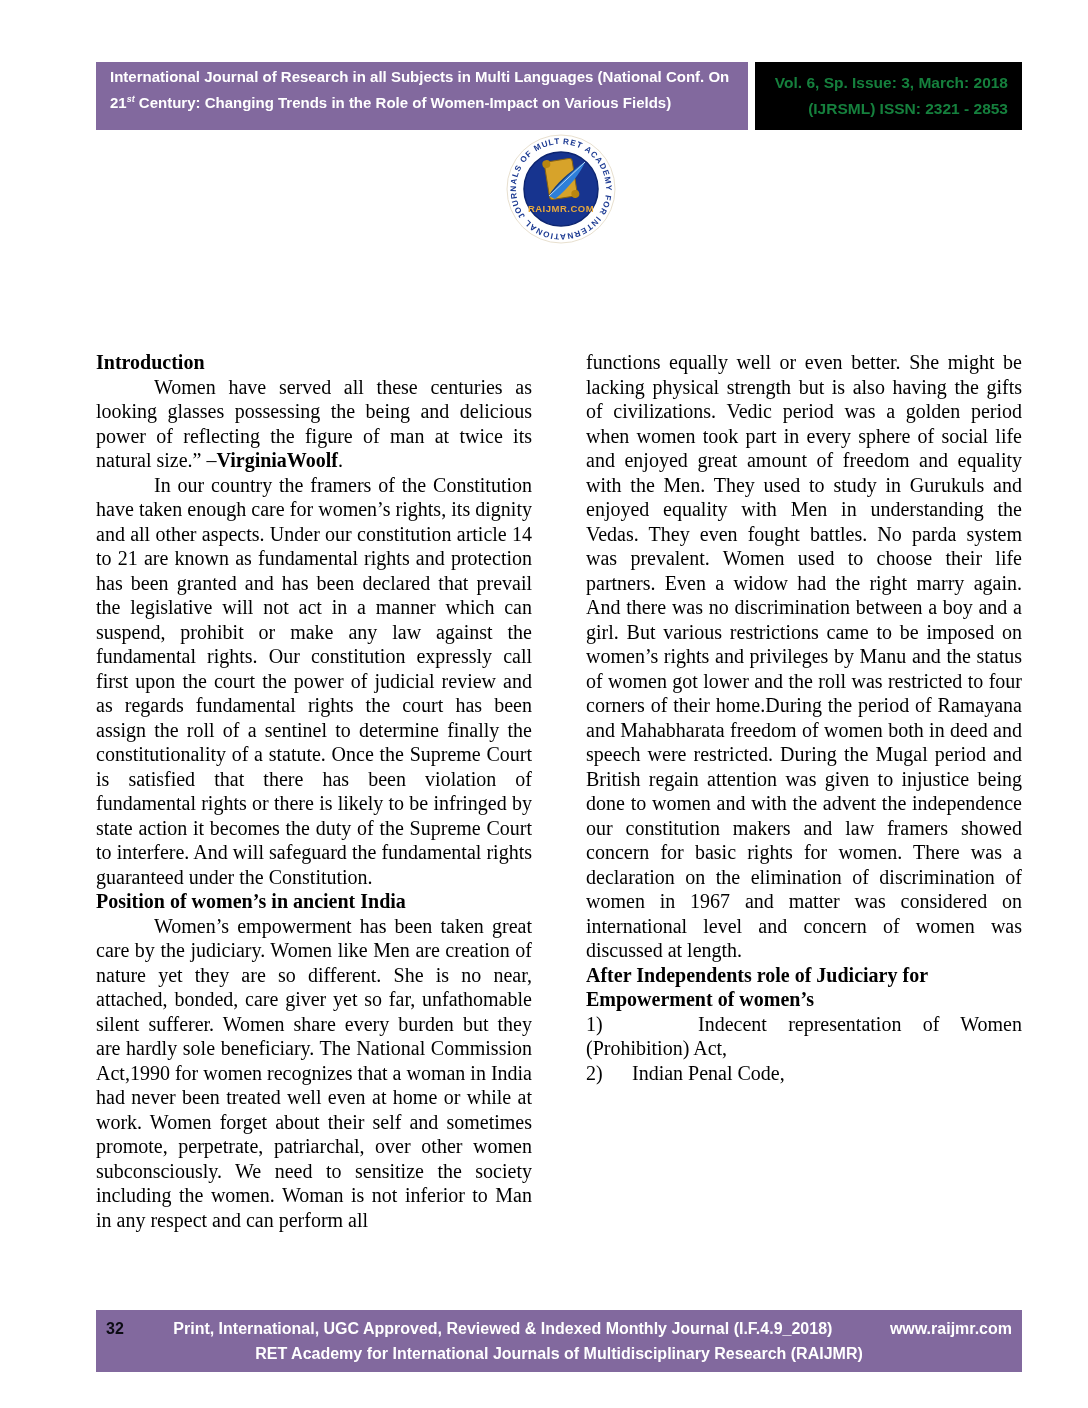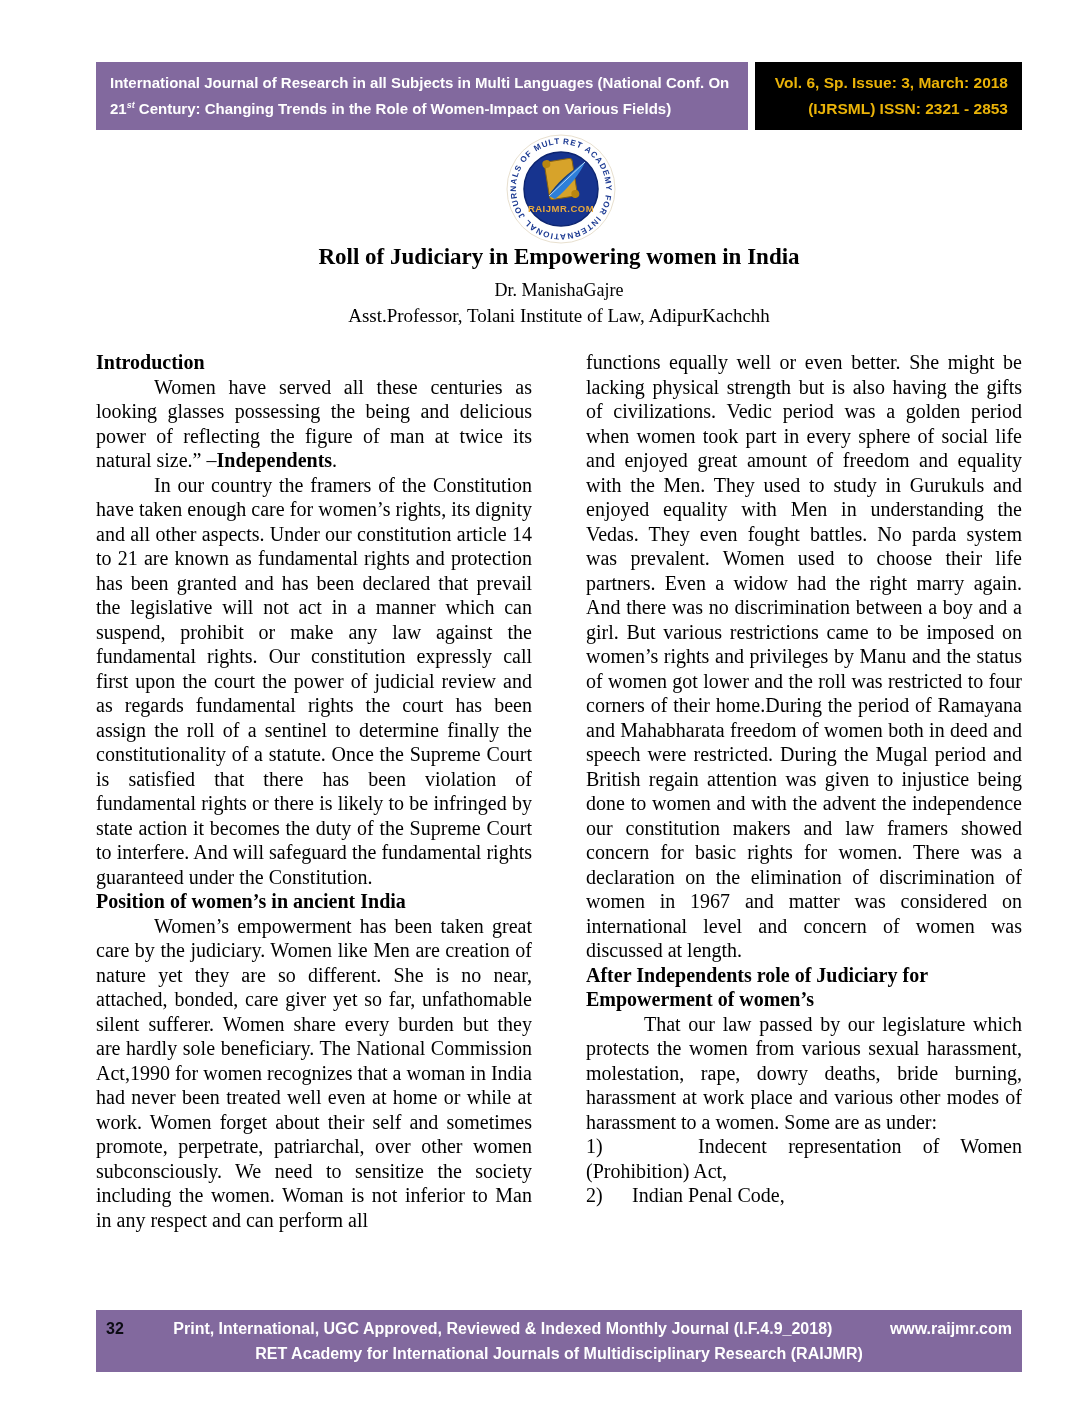--- a/index.html
+++ b/index.html
@@ -6,25 +6,25 @@
   .page {
     position:relative; width:1088px; height:1408px; background:#ffffff;
     overflow:hidden; font-family:"Liberation Serif", serif; color:#000;
   }
 
   
   .header { position:absolute; left:96px; top:62px; width:926px; height:68px; display:flex; }
   .header-left {
     width:652px; background:#82699E; color:#fff;
     font-family:"Liberation Sans", sans-serif; font-weight:bold; font-size:15px;
-    padding:8px 8px 0 14px; line-height:26px; box-sizing:border-box;
+    padding:2px 8px 0 14px; line-height:26px; box-sizing:border-box;
   }
   .header-gap { width:7px; background:#ffffff; }
   .header-right {
-    flex:1; background:#000000; color:#eab308; text-align:right;
+    flex:1; background:#000000; color:#15803d; text-align:right;
     font-family:"Liberation Sans", sans-serif; font-weight:bold; font-size:15.5px;
     padding:8px 14px 0 0; line-height:26px; box-sizing:border-box;
   }
   .sup { font-size:9px; vertical-align:super; line-height:0;font-style:italic; }
 
   
   .logo-wrap { position:absolute; left:505px; top:134px; width:112px; height:110px; }
 
   
   .title-block { position:absolute; left:96px; top:244px; width:926px; text-align:center; }
@@ -93,38 +93,32 @@
 
       <g>
         <path d="M44,62 C56,46 70,34 80,28 C76,38 64,54 50,65 Z" fill="#2e7fd9"></path>
         <path d="M44,62 C54,50 66,38 80,28 C70,34 56,44 46,58 Z" fill="#123f86"></path>
         <path d="M44,62 L80,28" stroke="#bcd8f5" stroke-width="1"></path>
       </g>
       <text x="56" y="78" text-anchor="middle" font-family="Liberation Sans, sans-serif" font-size="9.5" font-weight="bold" fill="#e8a93c" letter-spacing="0.5">RAIJMR.COM</text>
     </svg>
   </div>
 
-  <div class="title-block">
-    <div class="paper-title">Roll of Judiciary in Empowering women in India</div>
-    <div class="paper-author">Dr. ManishaGajre</div>
-    <div class="paper-affiliation">Asst.Professor, Tolani Institute of Law, AdipurKachchh</div>
-  </div>
 
   <div class="col col-left">
     <div class="heading">Introduction</div>
-    <p class="indent"><span>Women have served all these centuries as looking glasses possessing the being and delicious power of reflecting the figure of man at twice its natural size.” –</span><span class="bold">Independents</span><span>.</span></p>
+    <p class="indent"><span>Women have served all these centuries as looking glasses possessing the being and delicious power of reflecting the figure of man at twice its natural size.” –</span><span class="bold">VirginiaWoolf</span><span>.</span></p>
     <p class="indent">In our country the framers of the Constitution have taken enough care for women’s rights, its dignity and all other aspects. Under our constitution article 14 to 21 are known as fundamental rights and protection has been granted and has been declared that prevail the legislative will not act in a manner which can suspend, prohibit or make any law against the fundamental rights. Our constitution expressly call first upon the court the power of judicial review and as regards fundamental rights the court has been assign the roll of a sentinel to determine finally the constitutionality of a statute. Once the Supreme Court is satisfied that there has been violation of fundamental rights or there is likely to be infringed by state action it becomes the duty of the Supreme Court to interfere. And will safeguard the fundamental rights guaranteed under the Constitution.</p>
     <div class="heading">Position of women’s in ancient India</div>
     <p class="indent">Women’s empowerment has been taken great care by the judiciary. Women like Men are creation of nature yet they are so different. She is no near, attached, bonded, care giver yet so far, unfathomable silent sufferer. Women share every burden but they are hardly sole beneficiary. The National Commission Act,1990 for women recognizes that a woman in India had never been treated well even at home or while at work. Women forget about their self and sometimes promote, perpetrate, patriarchal, over other women subconsciously. We need to sensitize the society including the women. Woman is not inferior to Man in any respect and can perform all</p>
   </div>
 
   <div class="col col-right">
     <p>functions equally well or even better. She might be lacking physical strength but is also having the gifts of civilizations. Vedic period was a golden period when women took part in every sphere of social life and enjoyed great amount of freedom and equality with the Men. They used to study in Gurukuls and enjoyed equality with Men in understanding the Vedas. They even fought battles. No parda system was prevalent. Women used to choose their life partners. Even a widow had the right marry again. And there was no discrimination between a boy and a girl. But various restrictions came to be imposed on women’s rights and privileges by Manu and the status of women got lower and the roll was restricted to four corners of their home.During the period of Ramayana and Mahabharata freedom of women both in deed and speech were restricted. During the Mugal period and British regain attention was given to injustice being done to women and with the advent the independence our constitution makers and law framers showed concern for basic rights for women. There was a declaration on the elimination of discrimination of women in 1967 and matter was considered on international level and concern of women was discussed at length.</p>
     <div class="heading">After Independents role of Judiciary for Empowerment of women’s</div>
-    <p class="indent">That our law passed by our legislature which protects the women from various sexual harassment, molestation, rape, dowry deaths, bride burning, harassment at work place and various other modes of harassment to a women. Some are as under:</p>
     <p class="list-item"><span class="tab-wide">1)</span><span>Indecent representation of Women (Prohibition) Act,</span></p>
     <p class="list-item"><span class="tab-narrow">2)</span><span>Indian Penal Code,</span></p>
   </div>
 
   <div class="footer">
     <div class="footer-line1">
       <span class="footer-page">32</span>
       <span class="footer-text">Print, International, UGC Approved,  Reviewed &amp; Indexed Monthly Journal (I.F.4.9_2018)</span>
       <span class="footer-url">www.raijmr.com</span>
     </div>

